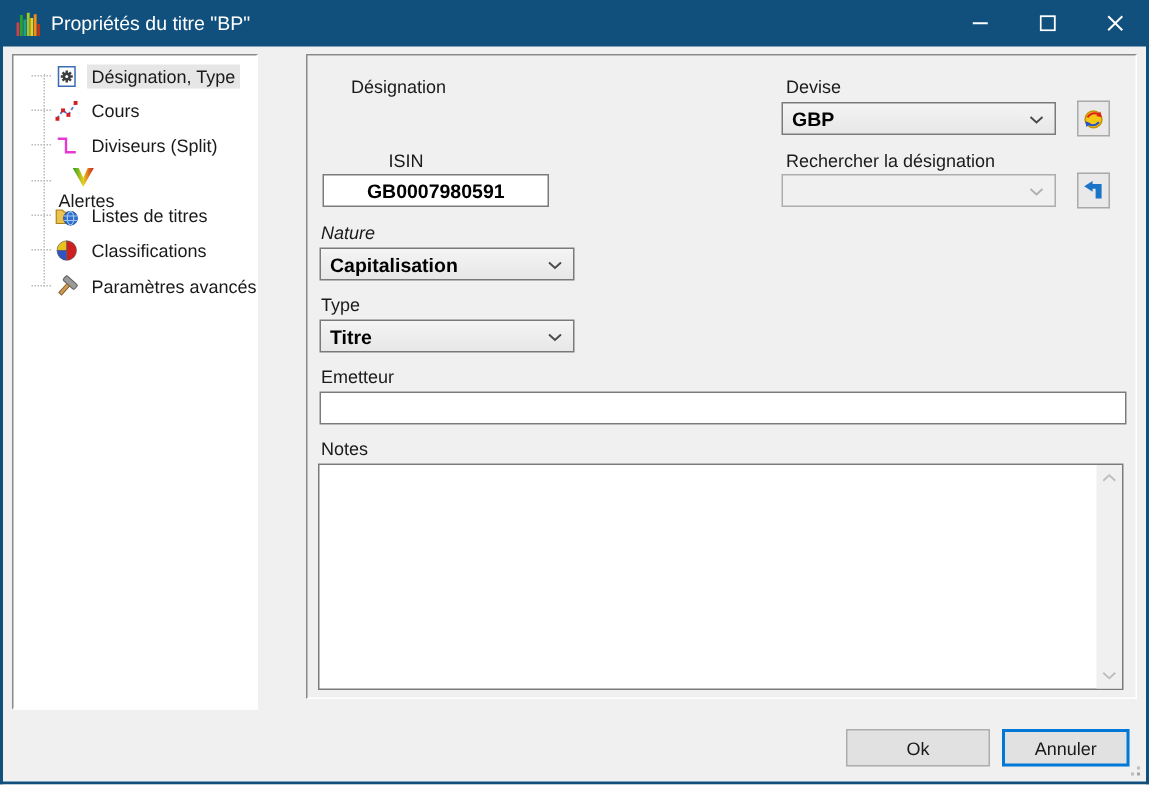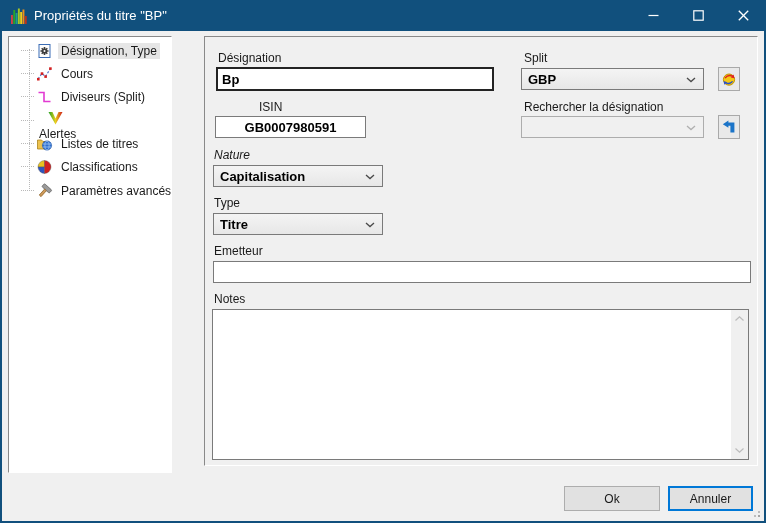--- a/index.html
+++ b/index.html
@@ -184,24 +184,23 @@
           <rect x="3" y="2.5" width="10" height="4" rx="1" fill="#9a9a9a" stroke="#5f5f5f" stroke-width="0.7"></rect>
           <rect x="6.8" y="6.5" width="2.4" height="8" fill="#cf9a5a" stroke="#8a6228" stroke-width="0.7"></rect>
         </g>
       </svg>
       <span class="tlabel">Paramètres avancés</span>
     </div>
   </div>
 
   <div class="main-panel panel-sunken">
 
-    <span class="lbl" style="left:13px; top:14px;">Désignation</span>
-    <input class="txt focused" style="left: 11px; top: 30px; width: 278px; height: 24px;" value="Bp">
-
-    <span class="lbl" style="left:319px; top:14px;">Split</span>
+    <span class="lbl" style="left:29px; top:14px;">Désignation</span>
+
+    <span class="lbl" style="left:319px; top:14px;">Devise</span>
     <div class="combo" style="left:316px; top:31px; width:183px;">
       <span>GBP</span>
       <svg class="chev" width="10" height="6">
         <polyline points="1,1 5,4.6 9,1" fill="none" stroke="#4a4a4a" stroke-width="1.3"></polyline>
       </svg>
     </div>
     <div class="iconbtn" style="left:513px; top:30px;">
       <svg width="14" height="14" viewBox="0 0 14 14">
         <circle cx="7" cy="7.6" r="5.6" fill="#f3c816" stroke="#c29200"></circle>
         <path d="M3,6.2 Q6,2.2 10.6,4.2" fill="none" stroke="#e02020" stroke-width="1.4"></path>

